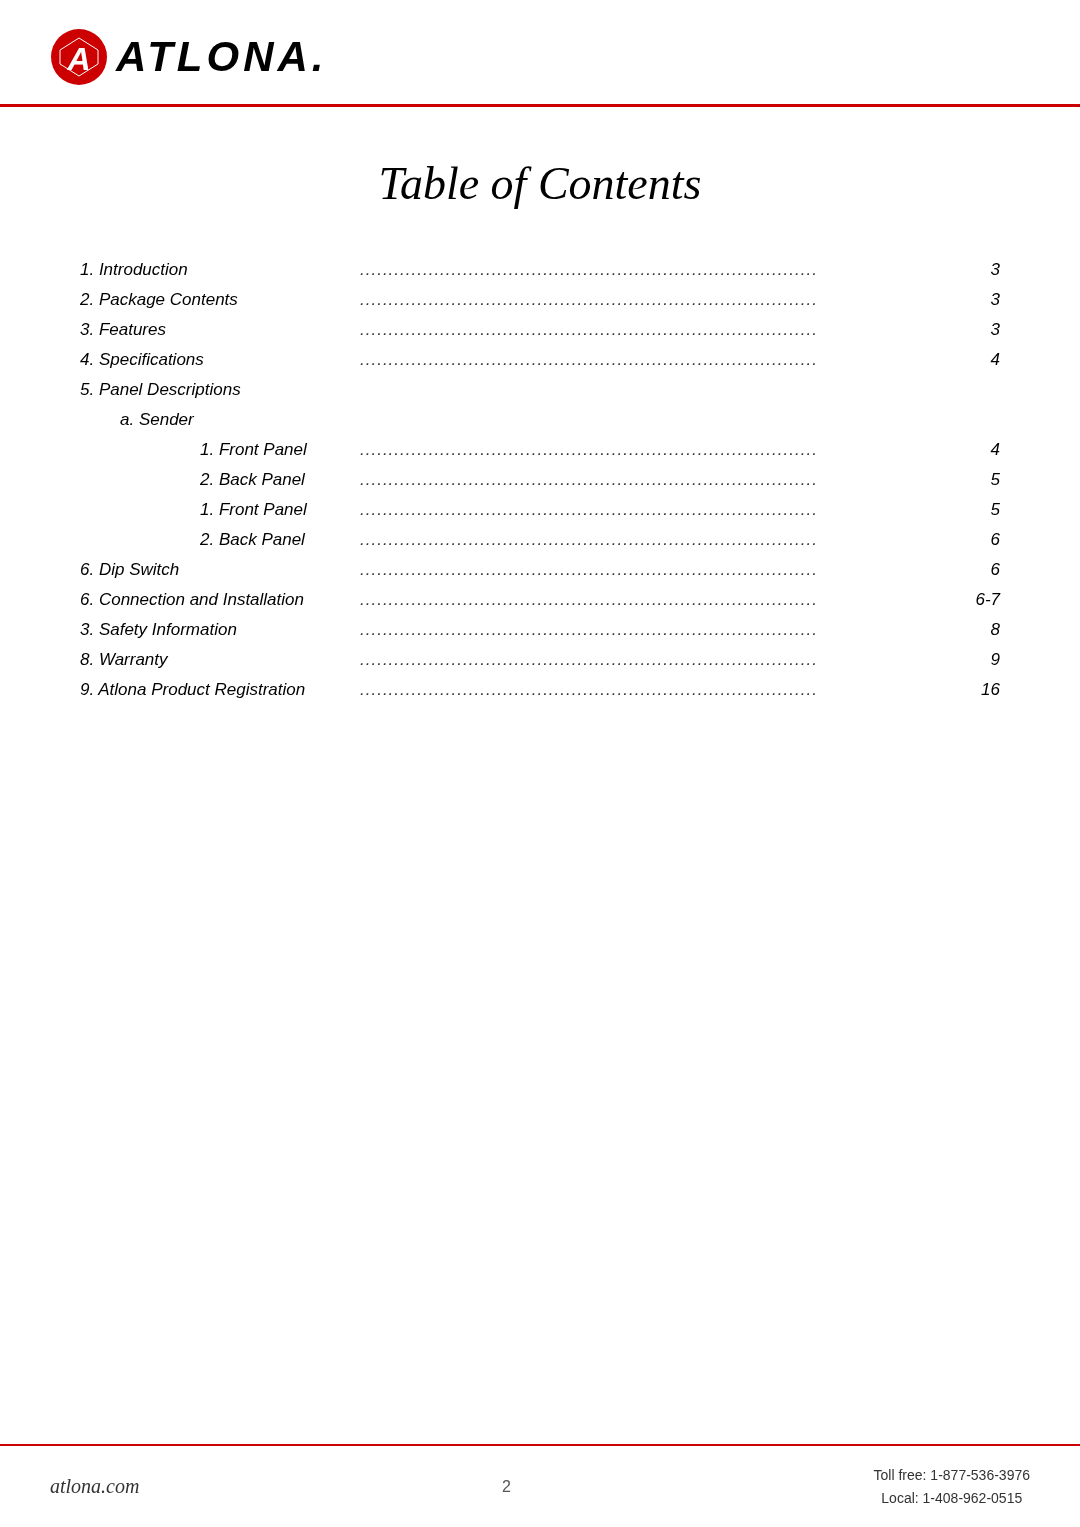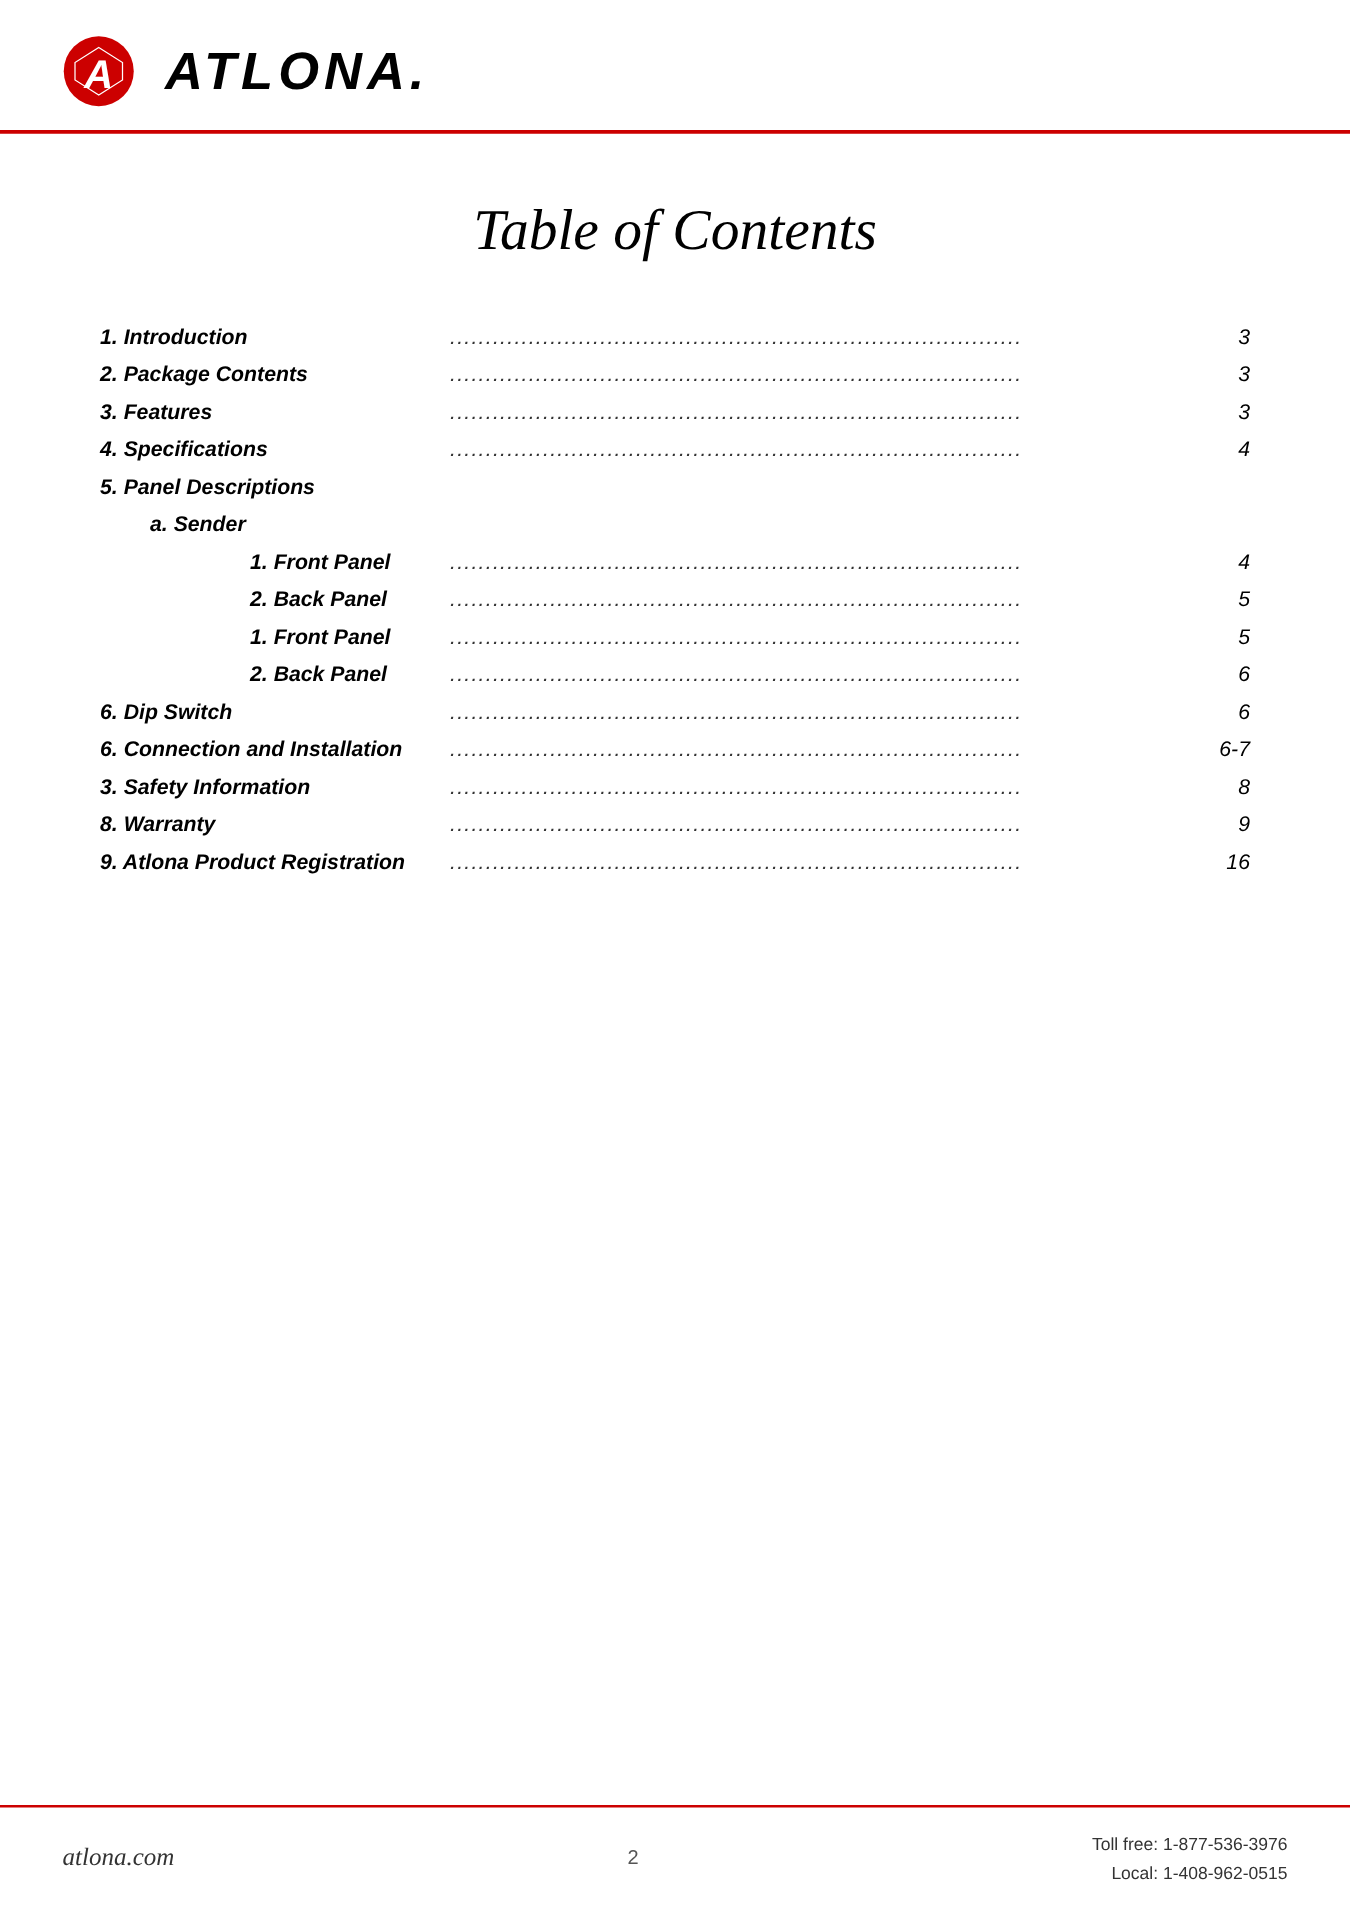--- a/index.html
+++ b/index.html
@@ -37,21 +37,20 @@
       height: 58px;
     }
 
     .logo-text {
       font-size: 42px;
       font-weight: 700;
       letter-spacing: 4px;
       color: #000000;
       font-style: italic;
       font-family: 'Arial', sans-serif;
-      margin-left: 16px;
     }
 
     
     .main-content {
       flex: 1;
       padding: 50px 80px 40px 80px;
     }
 
     .page-title {
       text-align: center;
@@ -75,21 +74,20 @@
       margin-bottom: 10px;
       font-style: italic;
       font-size: 17px;
       color: #000000;
     }
 
     .toc-label {
       min-width: 280px;
       white-space: nowrap;
       font-style: italic;
-      font-weight: bold;
     }
 
     .toc-label.indent-1 {
       padding-left: 40px;
     }
 
     .toc-label.indent-2 {
       padding-left: 120px;
     }
 
@@ -130,21 +128,21 @@
     }
 
     .footer-center {
       font-size: 16px;
       color: #555;
     }
 
     .footer-right {
       font-size: 14px;
       color: #333;
-      text-align: right;
+      text-align: center;
       line-height: 1.6;
     }
   </style>
 </head>
 <body>
 
 <div class="header">
   <div class="logo-container">
     <svg class="logo-icon" viewBox="0 0 58 58" xmlns="http://www.w3.org/2000/svg">
       <circle cx="29" cy="29" r="28" fill="#cc0000"></circle>

